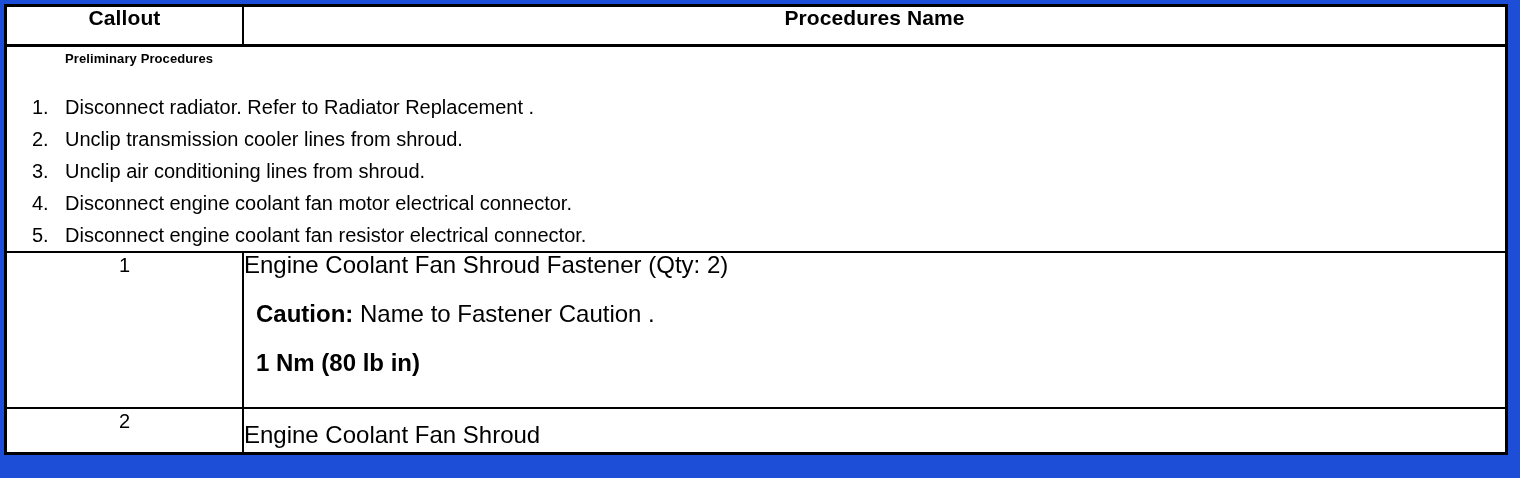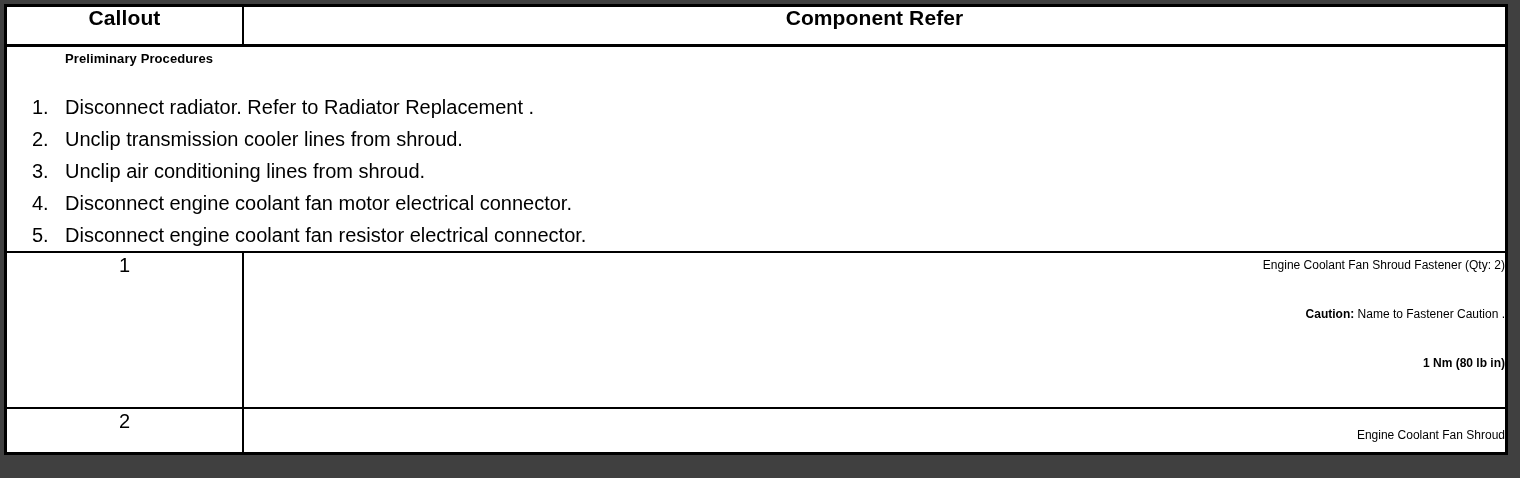--- a/index.html
+++ b/index.html
@@ -11,21 +11,21 @@
   body {
     font-family: "Liberation Sans", sans-serif;
     color: #000000;
     -webkit-font-smoothing: none;
   }
 
   .page {
     position: relative;
     width: 1520px;
     height: 478px;
-    background: #404040;
+    background: #1d4ed8;
     overflow: hidden;
   }
 
   
   .parts-table {
     position: absolute;
     left: 4px;
     top: 4px;
     width: 1504px;
     border-collapse: collapse;
@@ -107,23 +107,22 @@
     line-height: 24px;
     vertical-align: middle;
   }
   .row-1 .callout-num { height: 154px; }
   .row-2 .callout-num { height: 43px; }
 
   .row-1 > td { border-bottom: 2px solid #000000; }
 
   .name-cell {
     padding: 11px 0 10px 10px;
-    font-size: 12px;
+    font-size: 24px;
     line-height: 24px;
-    text-align: right;
   }
   .name-cell p {
     margin: 0;
     white-space: nowrap;
   }
   .name-cell p.gap-above {
     margin-top: 25px;
   }
   .name-cell .b {
     font-weight: bold;
@@ -141,21 +140,21 @@
 
   <table class="parts-table">
     <colgroup>
       <col class="col-callout">
       <col class="col-name">
     </colgroup>
 
     <thead>
       <tr>
         <th class="hdr-cell hdr-callout">Callout</th>
-        <th class="hdr-cell">Component Refer</th>
+        <th class="hdr-cell">Procedures Name</th>
       </tr>
     </thead>
 
     <tbody>
 
       <tr>
         <td class="prelim-cell" colspan="2">
           <div class="prelim-title">Preliminary Procedures</div>
           <div class="prelim-spacer"></div>
           <ol class="prelim-list">

